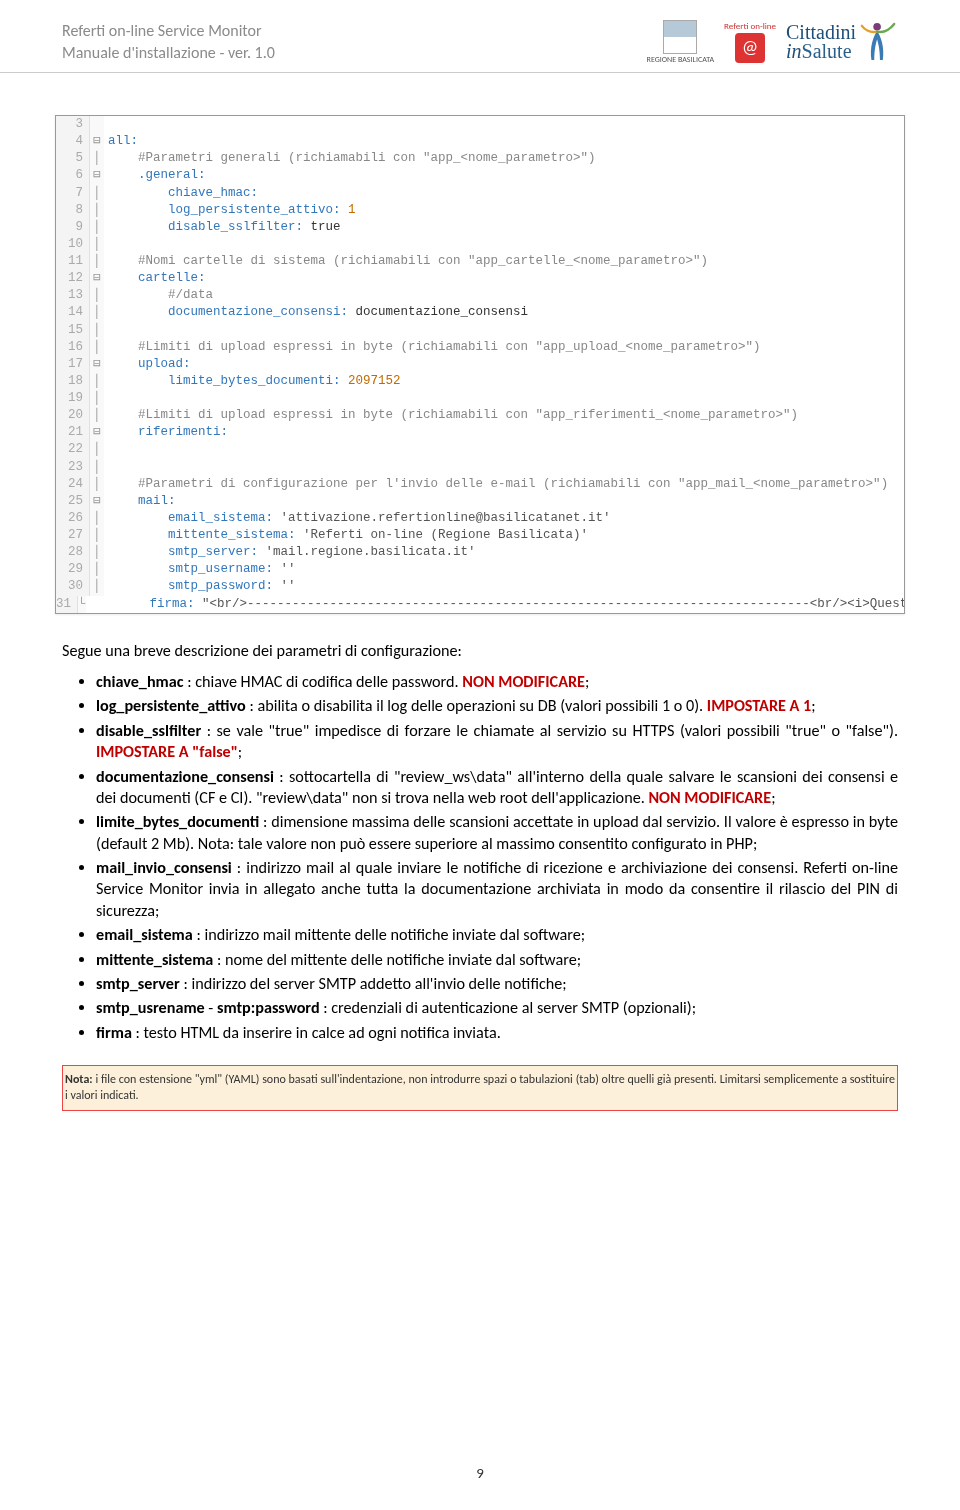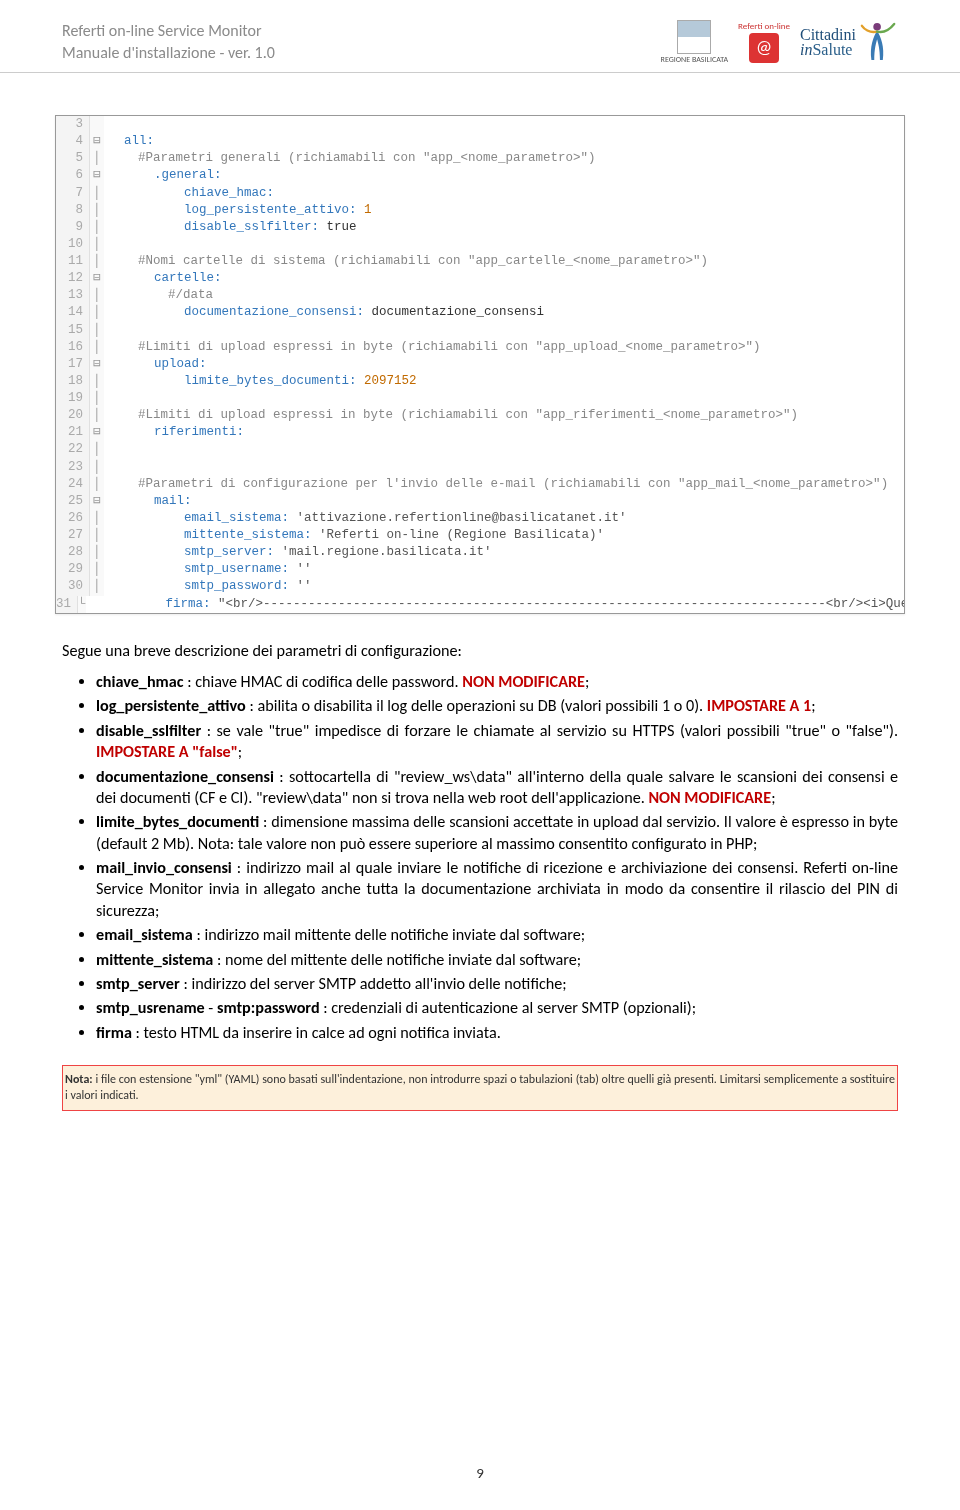--- a/index.html
+++ b/index.html
@@ -46,21 +46,21 @@
   .referti-logo .at {
     width: 30px; height: 30px;
     background: #d33;
     color: #fff;
     border-radius: 4px;
     display: flex; align-items: center; justify-content: center;
     font-size: 18px; margin: 2px auto 0;
   }
   .citta-logo {
     font-family: serif;
-    font-size: 16px;
+    font-size: 20px;
     color: #1f4e79;
     display: flex;
     align-items: center;
     gap: 4px;
   }
   .citta-logo .txt { line-height: 0.95; }
   .citta-logo .in { font-style: italic; margin-top: 16px; }
   .citta-logo .salute { color: #2a5f8a; }
   .human-svg { width: 38px; height: 44px; }
 
@@ -88,21 +88,21 @@
     user-select: none;
   }
   .fold {
     width: 14px;
     text-align: center;
     color: #999;
     background: #f9f9f9;
     user-select: none;
   }
   .code { padding-left: 4px; }
-  .kw { color: #3377bb; margin-left: 16px; }
+  .kw { color: #3377bb; }
   .comment { color: #888; }
   .num { color: #c16a00; }
   .str { color: #555; }
 
   .body-text {
     margin: 26px 62px 0 62px;
     font-size: 16.2px;
     line-height: 1.32;
     color: #000;
     text-align: justify;

